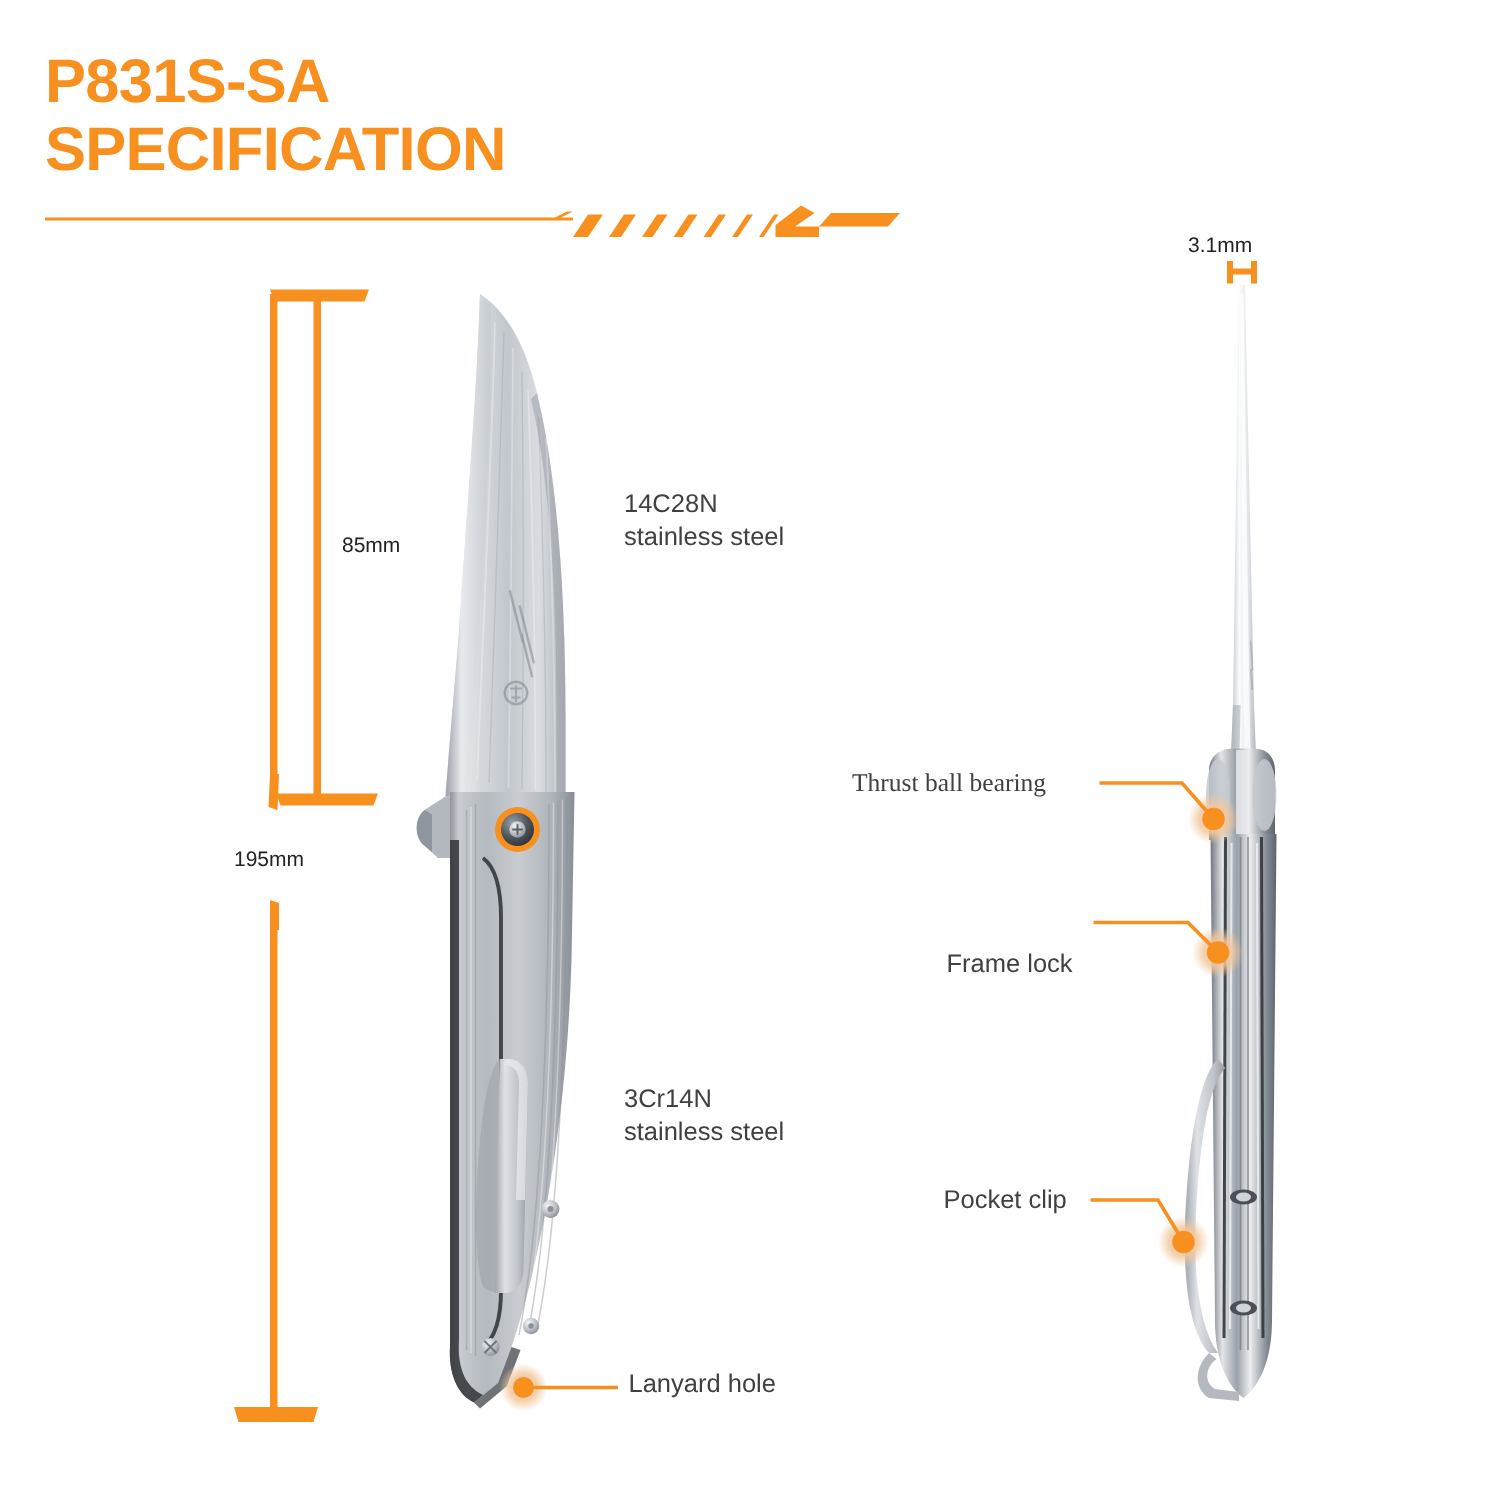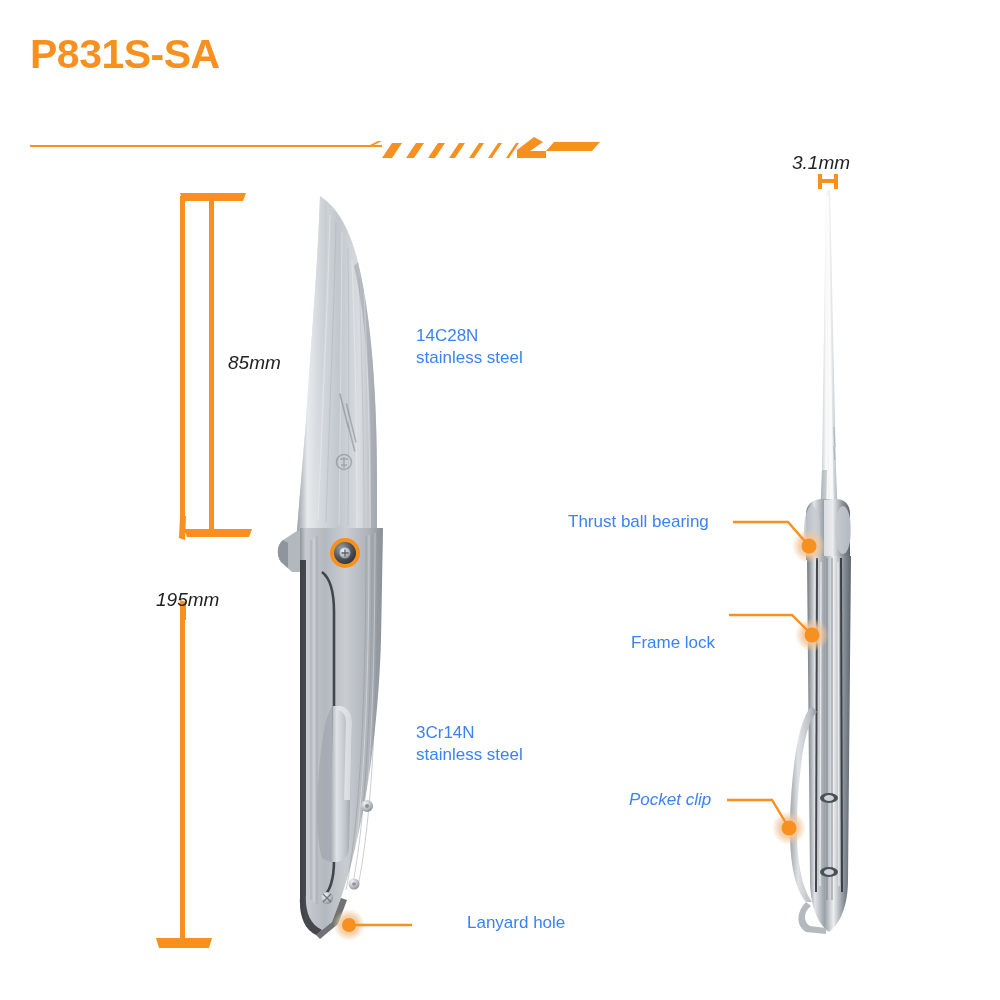--- a/index.html
+++ b/index.html
@@ -56,50 +56,50 @@
     height: 1000px;
     pointer-events: none;
   }
 
   
   .lbl {
     position: absolute;
     font-family: "Liberation Sans", sans-serif;
     font-size: 17px;
     line-height: 22px;
-    color: #3b82f6;
+    color: #404040;
     white-space: nowrap;
   }
   .lbl.dim {
-    font-size: 19px;
+    font-size: 14px;
     color: #222222;
-    font-style: italic;
   }
 
   #lbl-85 { left: 228px; top: 352px; }
-  #lbl-195 { left: 156px; top: 589px; }
+  #lbl-195 { left: 156px; top: 561px; }
   #lbl-31 { left: 792px; top: 152px; }
 
   #lbl-blade-mat { left: 416px; top: 325px; }
   #lbl-handle-mat { left: 416px; top: 682px; margin-top: 40px; }
-  #lbl-lanyard { left: 419px; top: 912px; margin-left: 48px; }
-
-  #lbl-thrust { left: 568px; top: 511px; }
+  #lbl-lanyard { left: 419px; top: 912px; }
+
+  #lbl-thrust { left: 568px; top: 511px; font-family: Liberation Serif, serif; }
   #lbl-framelock { left: 631px; top: 632px; }
-  #lbl-pocketclip { left: 629px; top: 789px; font-style: italic; }
+  #lbl-pocketclip { left: 629px; top: 789px; }
 
   .matline { display: block; }
 </style>
 </head>
 <body>
 
 <div id="page">
 
   <div id="title-block">
     <div class="title-line">P831S-SA</div>
+    <div class="title-line">SPECIFICATION</div>
   </div>
 
   <svg id="title-rule" viewBox="0 0 570 28" xmlns="http://www.w3.org/2000/svg">
     <path d="M0 9 L340 9 L348 5 L352 5 L344 9 L352 9 L352 11 L0 11 Z" fill="#F7901E"></path>
     <path d="M352 22 L362 7 L372 7 L362 22 Z" fill="#F7901E"></path>
     <path d="M376 22 L386 7 L394 7 L384 22 Z" fill="#F7901E"></path>
     <path d="M398 22 L408 7 L415 7 L405 22 Z" fill="#F7901E"></path>
     <path d="M419 22 L429 7 L435 7 L425 22 Z" fill="#F7901E"></path>
     <path d="M439 22 L449 7 L454 7 L444 22 Z" fill="#F7901E"></path>
     <path d="M458 22 L468 7 L472 7 L462 22 Z" fill="#F7901E"></path>

